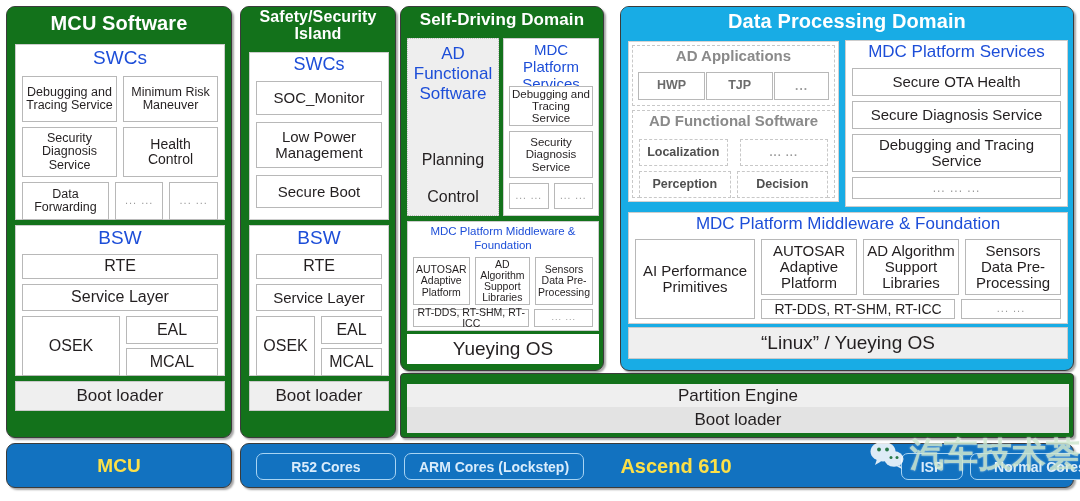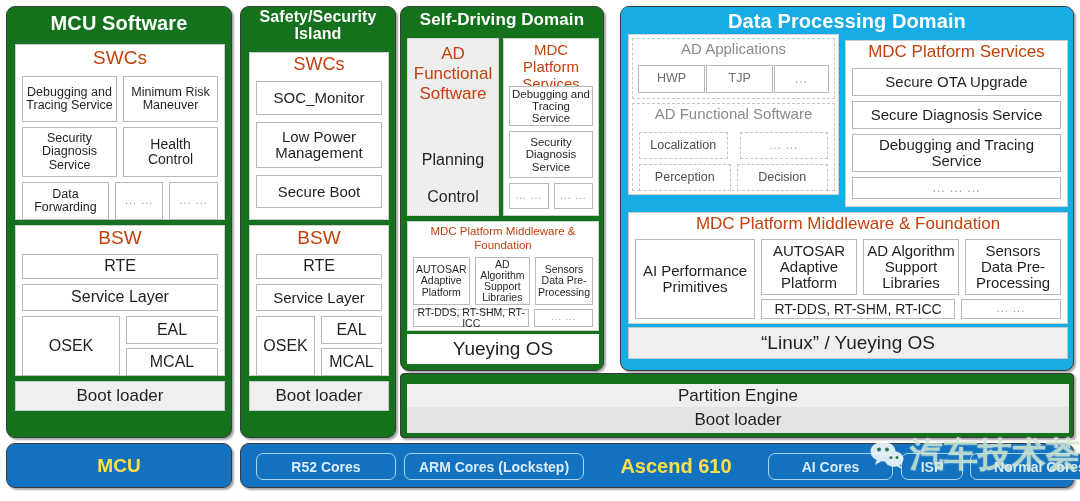--- a/index.html
+++ b/index.html
@@ -35,21 +35,21 @@
   .hdr-green{ background:#13721b; }
   .hdr-blue{ background:#18ACE5; }
 
   
   .grp{
     background:#ffffff;
     border:1px solid #cdcdcd;
   }
   .grp-title{
     text-align:center;
-    color:#c2410c;
+    color:#1d4ed8;
     line-height:1.05;
   }
 
   
   .bx{
     background:#ffffff;
     border:1px solid #b8b8b8;
     display:flex; align-items:center; justify-content:center;
     text-align:center;
     line-height:1.06;
@@ -215,21 +215,21 @@
         </div>
       </div>
     </div>
 
     <div class="bx" style="position:absolute; left:6px; top:327px; width:192px; height:30px; font-size:19px; border:none;">Yueying OS</div>
   </div>
 
   <div class="card" style="left:620px; top:6px; width:454px; height:365px; background:#18ACE5;">
     <div class="hdr hdr-blue" style="height:28px; line-height:28px; font-size:20px;">Data Processing Domain</div>
 
-    <div style="position:absolute; left:7px; top:27px; width:211px; height:161px; background:#ffffff; border:1px solid #d3d3d3;">
+    <div style="position:absolute; left:7px; top:34px; width:211px; height:161px; background:#ffffff; border:1px solid #d3d3d3;font-weight:bold;">
 
       <div class="panel-dash" style="position:absolute; left:3px; top:3px; right:3px; height:61px;">
         <div class="grp-title" style="font-size:15px; padding-top:2px; color:#8a8a8a;">AD Applications</div>
         <div style="position:absolute; left:5px; top:26px; right:5px; height:28px; display:flex; gap:1px;">
           <div class="bx" style="flex:1; font-size:12.5px; color:#6c6c6c;">HWP</div>
           <div class="bx" style="flex:1; font-size:12.5px; color:#6c6c6c;">TJP</div>
           <div class="bx dots" style="flex:0.8; font-size:12px;">...</div>
         </div>
       </div>
 
@@ -244,21 +244,21 @@
             <div class="bx" style="flex:1; font-size:12.5px; color:#4f4f4f; border-style:dashed; border-color:#c8c8c8;">Perception</div>
             <div class="bx" style="flex:1; font-size:12.5px; color:#4f4f4f; border-style:dashed; border-color:#c8c8c8;">Decision</div>
           </div>
         </div>
       </div>
     </div>
 
     <div class="grp" style="position:absolute; left:224px; top:33px; width:223px; height:167px;">
       <div class="grp-title" style="font-size:17px; padding-top:2px;">MDC  Platform Services</div>
       <div style="position:absolute; left:6px; top:27px; right:6px; bottom:5px;">
-        <div class="bx" style="height:28px; font-size:15px;">Secure OTA Upgrade</div>
+        <div class="bx" style="height:28px; font-size:15px;">Secure OTA Health</div>
         <div class="bx" style="height:28px; margin-top:5px; font-size:15px;">Secure Diagnosis Service</div>
         <div class="bx" style="height:38px; margin-top:5px; font-size:15px;">Debugging and Tracing Service</div>
         <div class="bx dots" style="height:22px; margin-top:5px; font-size:12px;">... ... ...</div>
       </div>
     </div>
 
     <div class="grp" style="position:absolute; left:7px; top:205px; width:440px; height:112px;">
       <div class="grp-title" style="font-size:17px; padding-top:2px;">MDC  Platform Middleware &amp; Foundation</div>
       <div style="position:absolute; left:6px; top:26px; right:6px; bottom:4px; display:flex; gap:6px;">
         <div class="bx" style="width:120px; font-size:15px;">AI Performance Primitives</div>
@@ -281,21 +281,20 @@
 
   <div class="card" style="left:400px; top:373px; width:674px; height:65px; background:#13721b; border-radius:4px;">
     <div class="bx" style="position:absolute; left:6px; top:10px; width:662px; height:25px; background:#efefef; border:none; font-size:17px;">Partition Engine</div>
     <div class="bx" style="position:absolute; left:6px; top:33px; width:662px; height:26px; background:#e3e3e3; border:none; font-size:17px;">Boot loader</div>
   </div>
 
   <div class="hwbar" style="left:240px; top:443px; width:834px; height:45px;">
     <div class="chip" style="position:absolute; left:15px; top:9px; width:140px; height:27px; font-size:14px;">R52 Cores</div>
     <div class="chip" style="position:absolute; left:163px; top:9px; width:180px; height:27px; font-size:14px;">ARM Cores (Lockstep)</div>
     <div class="hw-label" style="position:absolute; left:355px; top:9px; width:160px; height:27px; font-size:20px;">Ascend 610</div>
-    <div class="chip" style="position:absolute; left:527px; top:9px; width:125px; height:27px; font-size:14px;">AI Cores</div>
     <div class="chip" style="position:absolute; left:660px; top:9px; width:62px; height:27px; font-size:14px;">ISP</div>
     <div class="chip" style="position:absolute; left:729px; top:9px; width:140px; height:27px; font-size:14px;">Normal Cores</div>
   </div>
 
   <div class="wm" style="left:870px; top:432px;">
     <span style="display:inline-block; width:34px; height:28px; position:relative;">
       <svg viewBox="0 0 34 28" width="34" height="28" aria-hidden="true">
         <ellipse cx="13" cy="10.5" rx="12.5" ry="10" fill="#ffffff"></ellipse>
         <polygon points="7,18 5,24 11,20.5" fill="#ffffff"></polygon>
         <circle cx="9" cy="8.5" r="1.9" fill="#2b7a35"></circle>

